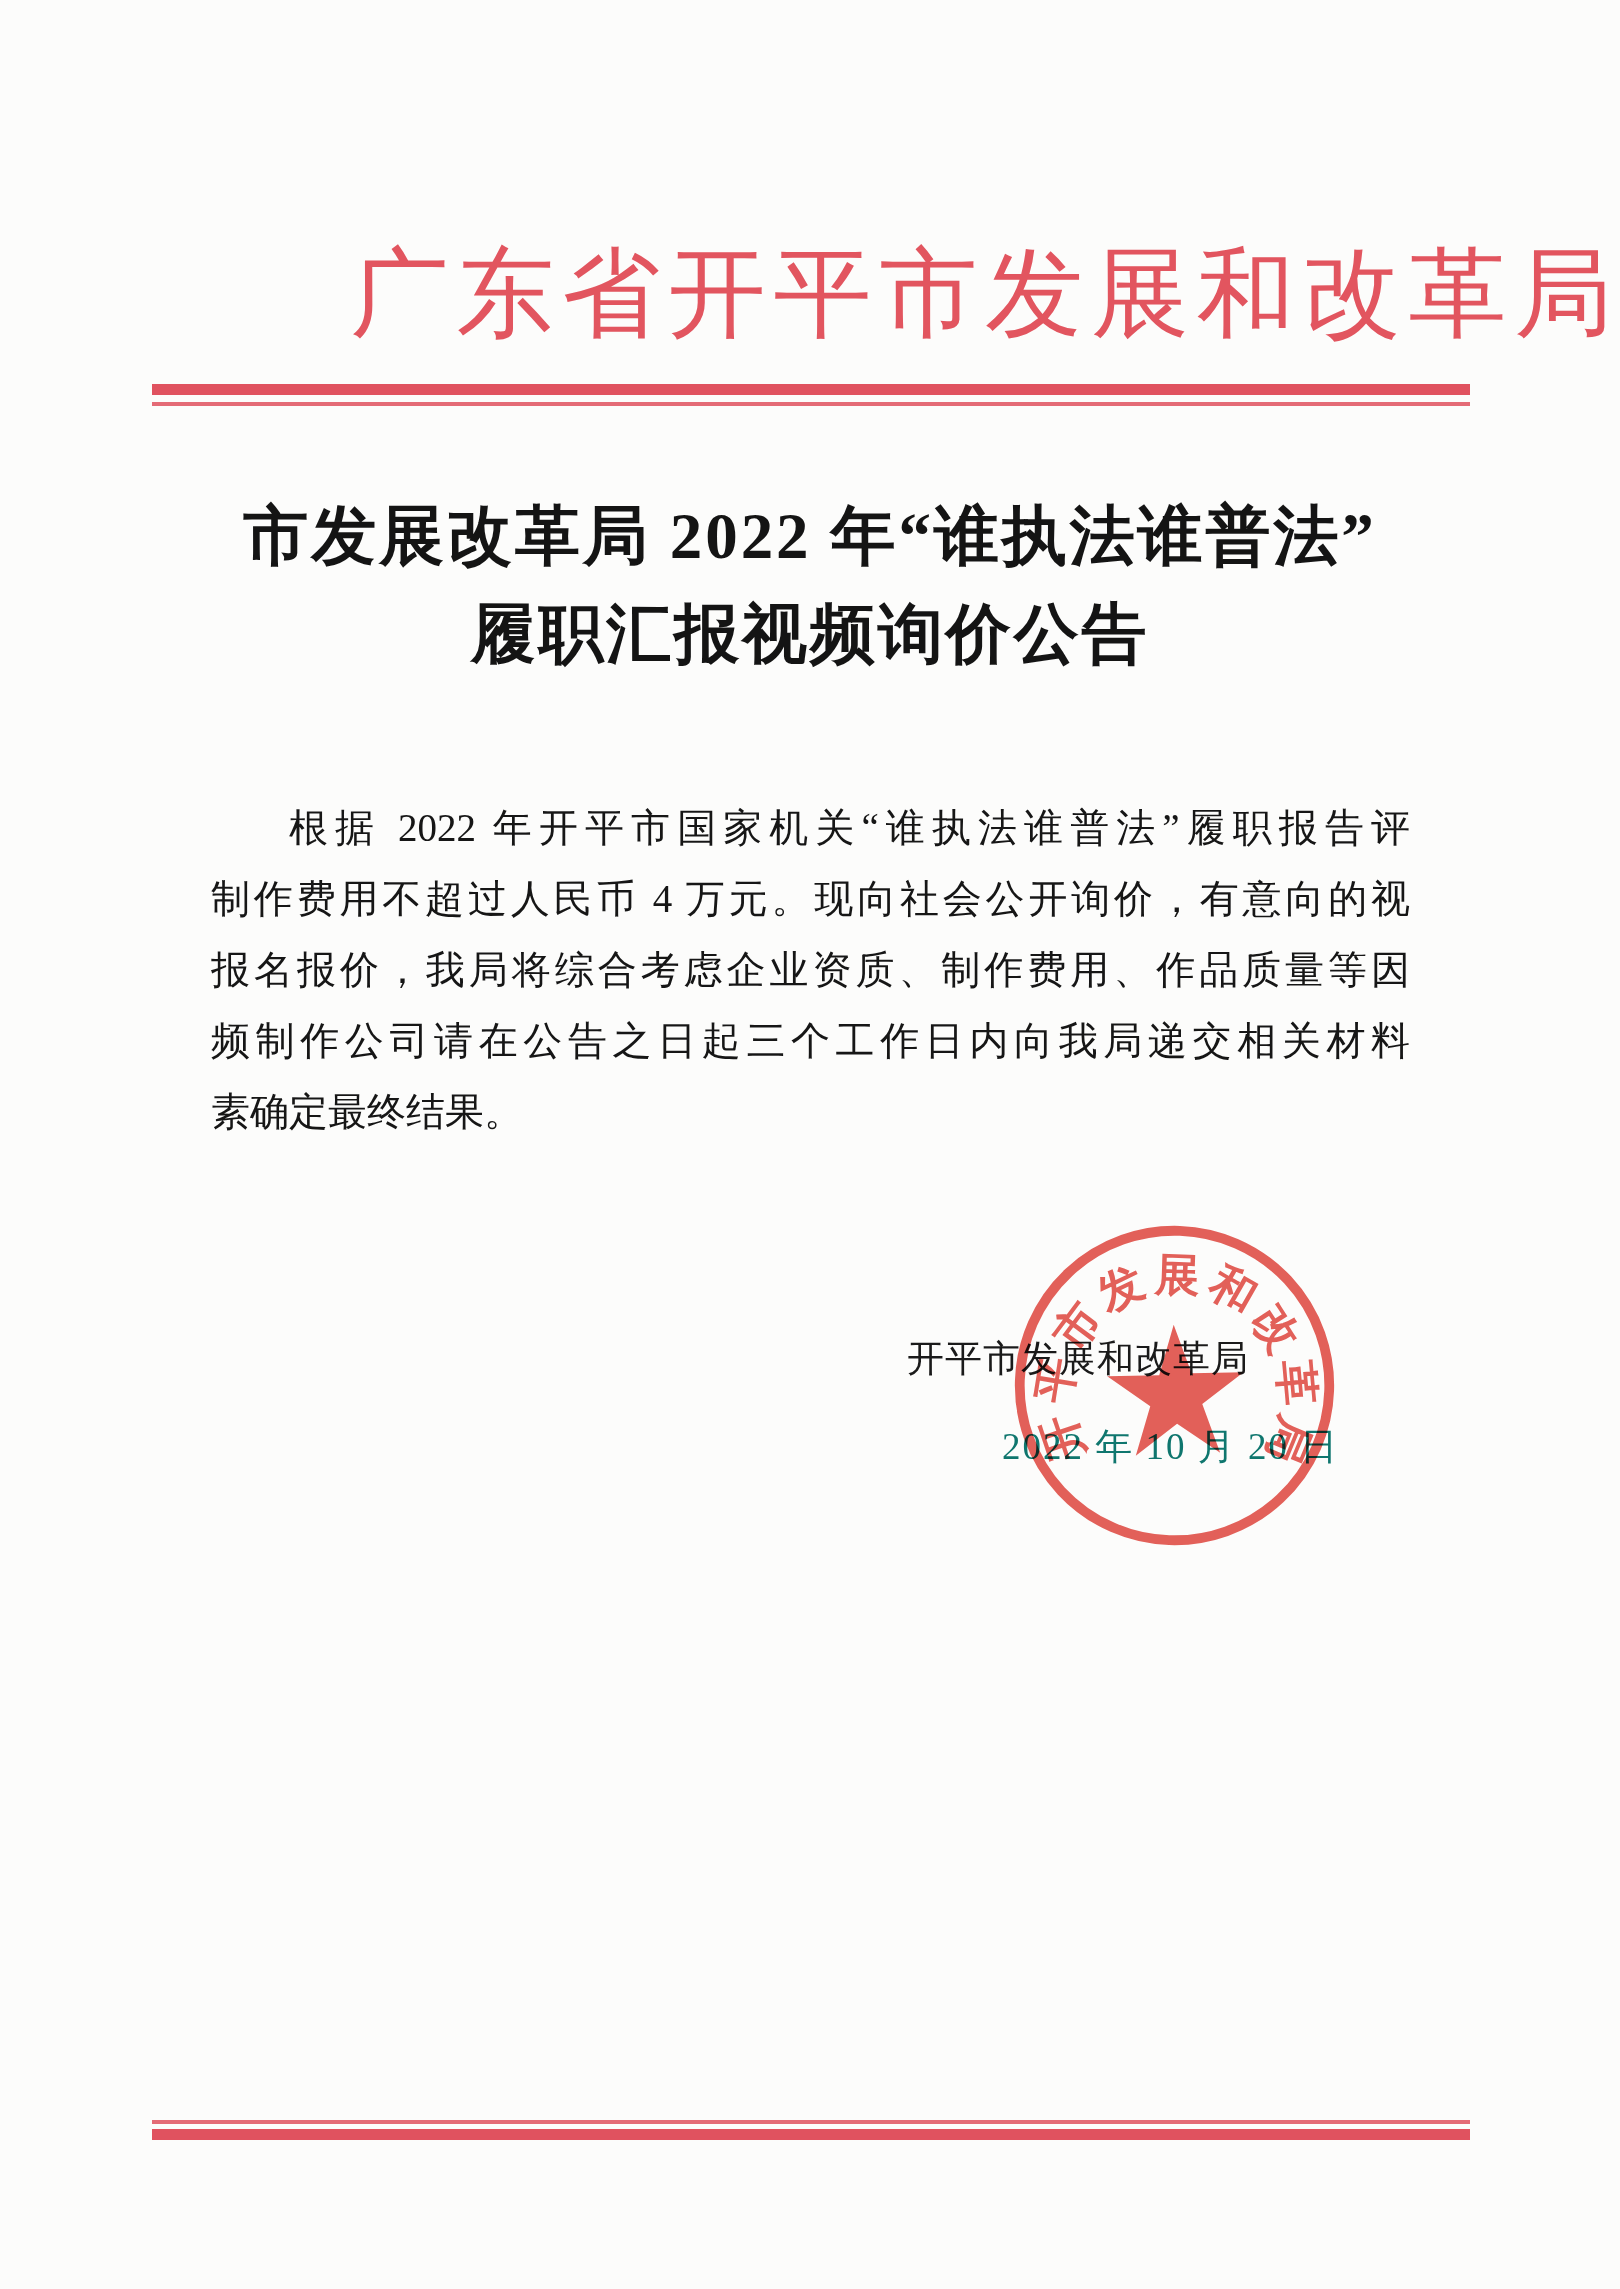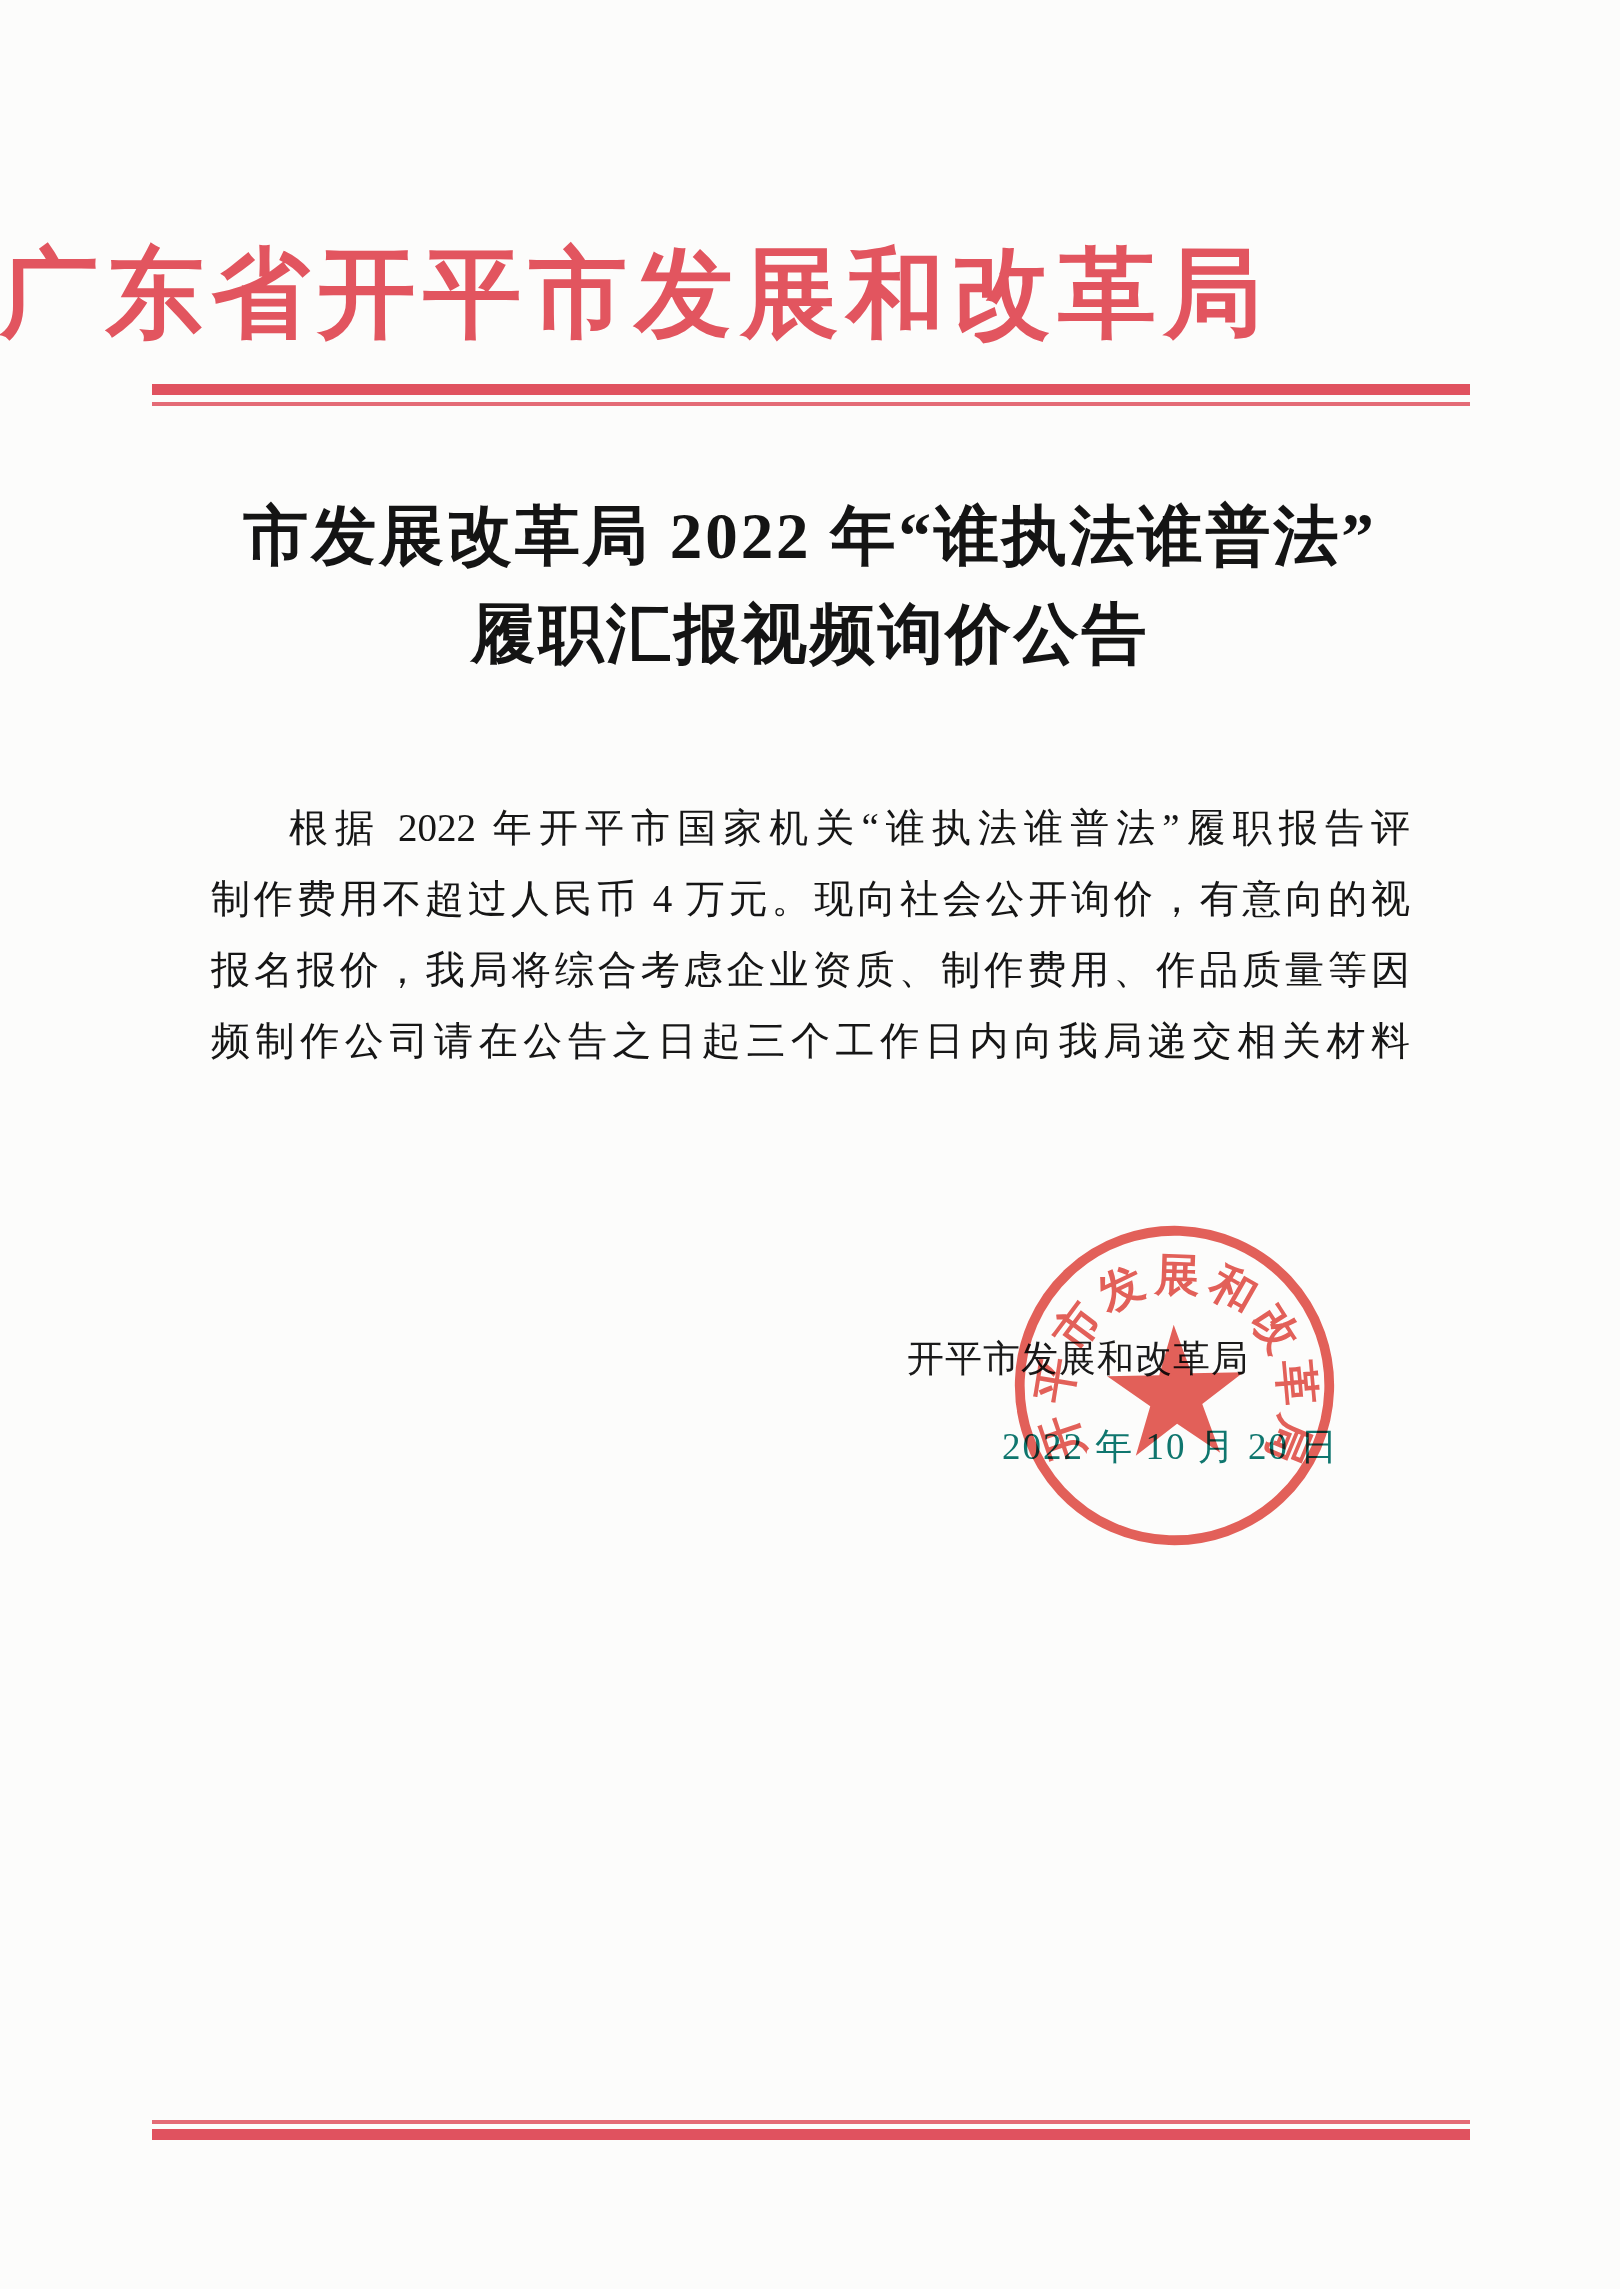--- a/index.html
+++ b/index.html
@@ -5,22 +5,22 @@
   html,body{margin:0;padding:0;}
   body{
     width:1620px;height:2290px;position:relative;
     background:#fcfcfb;overflow:hidden;
     font-family:"Liberation Serif","DejaVu Serif",serif;
   }
   .abs{position:absolute;}
 
   
   .org-name{
-    left:0;right:0;top:241px;text-align:left;
-    font-size:98px;line-height:1.1;font-weight:700;
+    left:0;right:0;top:241px;text-align:right;
+    font-size:98px;line-height:1.1;font-weight:400;
     color:#e2555f;letter-spacing:7.8px;white-space:nowrap;
   }
   .rule{left:152px;width:1318px;}
   .rule-thick{height:10.8px;background:#e0525f;}
   .rule-thin{height:3.9px;background:#e46b76;}
   .rule-thick-top{top:384px;}
   .rule-thin-top{top:402px;}
   .rule-thin-bottom{top:2120px;}
   .rule-thick-bottom{top:2129px;}
 
@@ -75,20 +75,21 @@
 <div class="abs rule rule-thin rule-thin-top"></div>
 
 <div class="abs doc-title doc-title-1">市发展改革局 2022 年“谁执法谁普法”</div>
 <div class="abs doc-title doc-title-2">履职汇报视频询价公告</div>
 
 <div class="abs body-block">
   <div class="body-line first">根据 2022 年开平市国家机关“谁执法谁普法”履职报告评</div>
   <div class="body-line">制作费用不超过人民币 4 万元。现向社会公开询价，有意向的视</div>
   <div class="body-line">报名报价，我局将综合考虑企业资质、制作费用、作品质量等因</div>
   <div class="body-line">频制作公司请在公告之日起三个工作日内向我局递交相关材料</div>
+  <div class="body-line last">素确定最终结果。</div>
 </div>
 
 <div class="abs sign-org">开平市发展和改革局</div>
 <div class="abs sign-date">2022 年 10 月 20 日</div>
 
 <svg class="abs seal" viewBox="0 0 340 340">
   <circle cx="170" cy="170" r="158" fill="none" stroke-width="10" stroke="#e24b43"></circle>
   <polygon points="167,108 187,157 240,154 199,188 219,237 174,209 133,243 146,192 101,163 154,160" fill="#e24b43"></polygon>
   <defs>
     <path id="sealArc" d="M 95.6,257.4 A 108 108 0 1 1 248.4,257.4" fill="none"></path>

